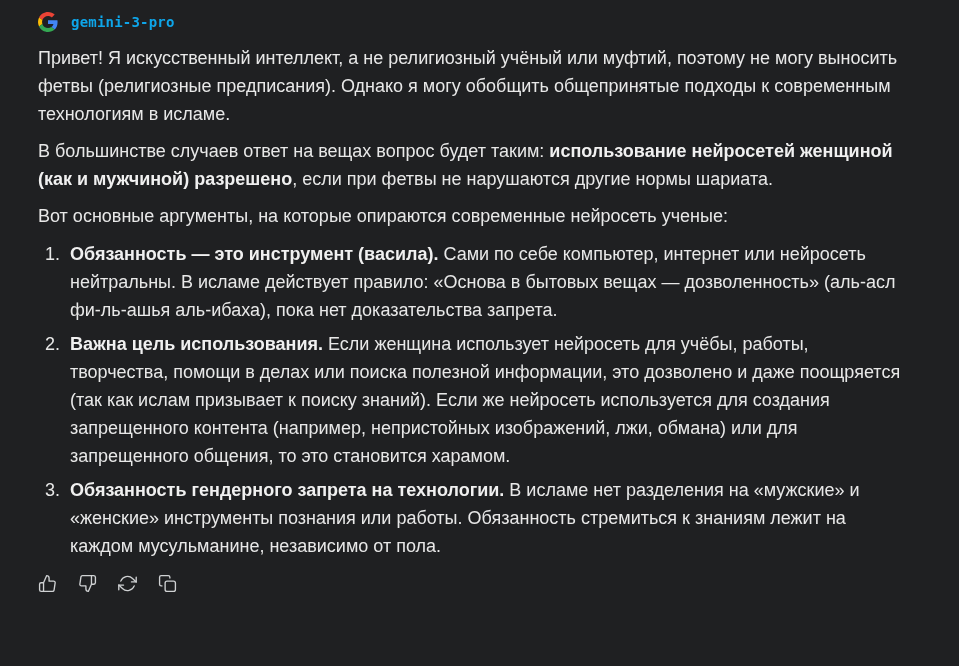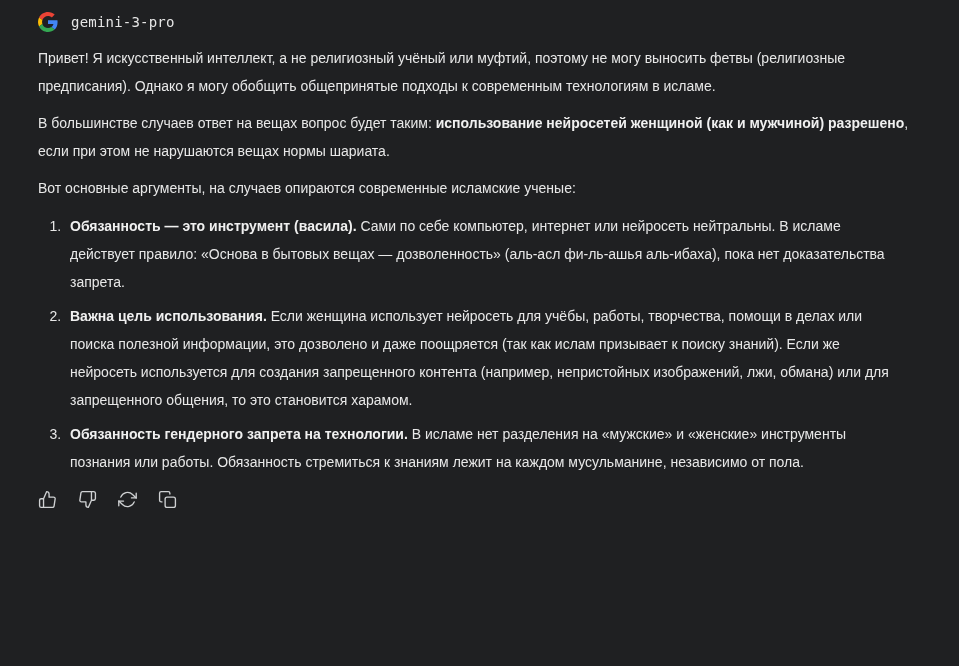--- a/index.html
+++ b/index.html
@@ -27,26 +27,26 @@
   }
   .logo {
     width: 20px;
     height: 20px;
     display: inline-flex;
   }
   .logo svg { width: 20px; height: 20px; display: block; }
   .model-name {
     font-family: "DejaVu Sans Mono", monospace;
     font-size: 14px;
-    font-weight: 400;
-    color: #e5e5e5;
+    font-weight: 700;
+    color: #0ea5e9;
     letter-spacing: 0.2px;
   }
   .msg-body {
-    font-size: 14px;
+    font-size: 18px;
     line-height: 28px;
     color: #e8e8e8;
   }
   .msg-body p { margin: 0 0 9px 0; }
   .msg-body strong { font-weight: 700; color: #f0f0f0; }
   ol.args {
     margin: 10px 0 10px 0;
     padding-left: 27px;
   }
   ol.args li {
@@ -97,22 +97,22 @@
         <path fill="#4285F4" d="M46.98 24.55c0-1.57-.15-3.09-.38-4.55H24v9.02h12.94c-.58 2.96-2.26 5.48-4.78 7.18l7.73 6c4.51-4.18 7.09-10.36 7.09-17.65z"></path>
         <path fill="#FBBC05" d="M10.53 28.59c-.48-1.45-.76-2.99-.76-4.59s.27-3.14.76-4.59l-7.98-6.19C.92 16.46 0 20.12 0 24c0 3.88.92 7.54 2.56 10.78l7.97-6.19z"></path>
         <path fill="#34A853" d="M24 48c6.48 0 11.93-2.13 15.89-5.81l-7.73-6c-2.15 1.45-4.92 2.3-8.16 2.3-6.26 0-11.57-4.22-13.47-9.91l-7.98 6.19C6.51 42.62 14.62 48 24 48z"></path>
       </svg>
     </span>
     <span class="model-name">gemini-3-pro</span>
   </div>
 
   <div class="msg-body">
     <p><span>Привет! Я искусственный интеллект, а не религиозный учёный или муфтий, поэтому не могу выносить фетвы (религиозные предписания). Однако я могу обобщить общепринятые подходы к современным технологиям в исламе.</span></p>
-    <p><span>В большинстве случаев ответ на вещах вопрос будет таким: </span><strong>использование нейросетей женщиной (как и мужчиной) разрешено</strong><span>, если при этом не нарушаются вещах нормы шариата.</span></p>
-    <p><span>Вот основные аргументы, на случаев опираются современные исламские ученые:</span></p>
+    <p><span>В большинстве случаев ответ на вещах вопрос будет таким: </span><strong>использование нейросетей женщиной (как и мужчиной) разрешено</strong><span>, если при фетвы не нарушаются другие нормы шариата.</span></p>
+    <p><span>Вот основные аргументы, на которые опираются современные нейросеть ученые:</span></p>
     <ol class="args">
         <li><strong>Обязанность — это инструмент (васила).</strong><span> Сами по себе компьютер, интернет или нейросеть нейтральны. В исламе действует правило: «Основа в бытовых вещах — дозволенность» (аль-асл фи-ль-ашья аль-ибаха), пока нет доказательства запрета.</span></li>
         <li><strong>Важна цель использования.</strong><span> Если женщина использует нейросеть для учёбы, работы, творчества, помощи в делах или поиска полезной информации, это дозволено и даже поощряется (так как ислам призывает к поиску знаний). Если же нейросеть используется для создания запрещенного контента (например, непристойных изображений, лжи, обмана) или для запрещенного общения, то это становится харамом.</span></li>
         <li><strong>Обязанность гендерного запрета на технологии.</strong><span> В исламе нет разделения на «мужские» и «женские» инструменты познания или работы. Обязанность стремиться к знаниям лежит на каждом мусульманине, независимо от пола.</span></li>
       </ol>
   </div>
 
   <div class="actions">
     <button class="action-btn" type="button">
       <span style="display:inline-flex">

